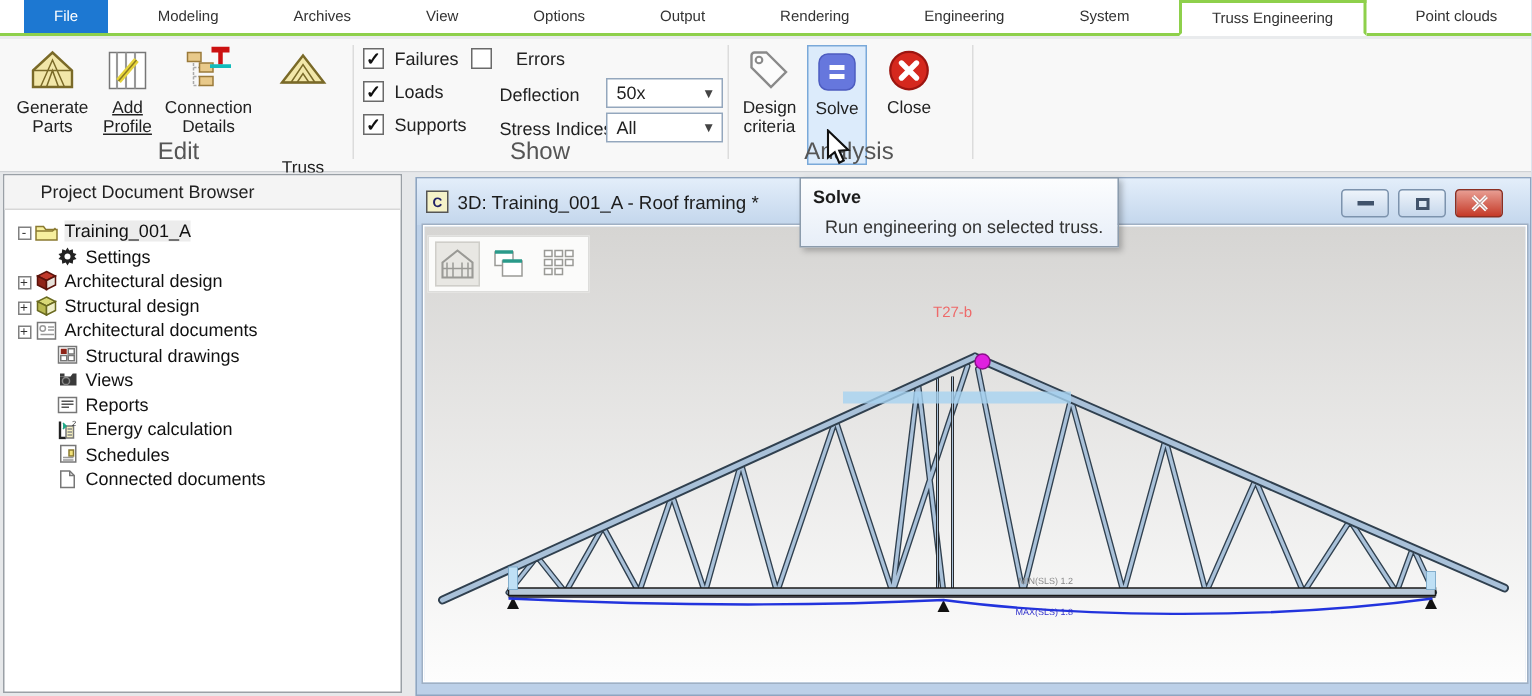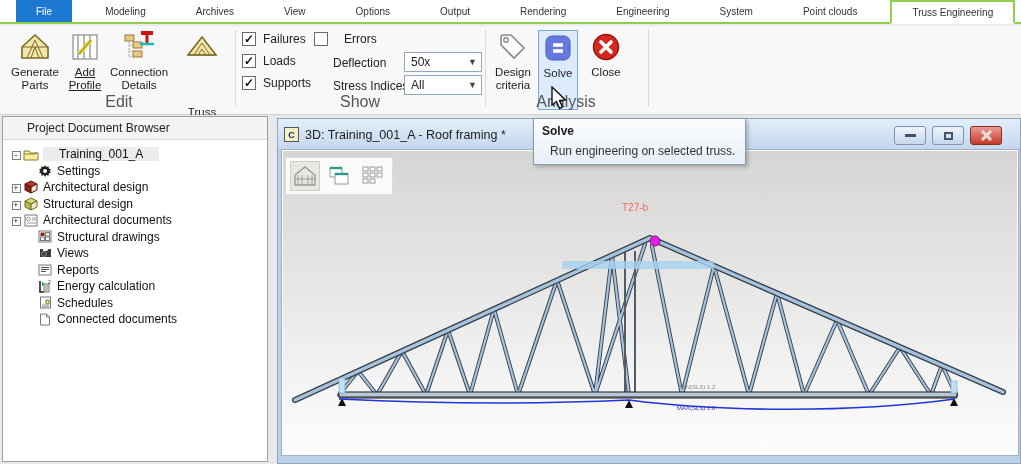--- a/index.html
+++ b/index.html
@@ -33,21 +33,21 @@
   
   .leftpanel { position:absolute; left:2px; top:1px; width:266px; height:346px; background:#fff; border:1px solid #9aa0a6; }
   .lp-title { height:23px; line-height:23px; padding-left:24px; font-size:12px; color:#222; background:#f4f4f4; border-bottom:1px solid #d7d7d7; }
   .tree { padding-top:6px; }
   .trow { height:16.5px; display:flex; align-items:center; font-size:12px; color:#111; }
   .trow .gut { width:14px; text-align:center; flex:none; }
   .expander { width:9px; height:9px; border:1px solid #808080; background:#fff; font-size:9px; line-height:7px; text-align:center; color:#333; display:inline-block; }
   .ticon { width:16px; height:14px; flex:none; display:flex; align-items:center; justify-content:center; margin-right:4px; }
   .trow.root { padding-left:6px; }
   .trow.child { padding-left:20px; }
-  .trow.root .tlabel { background:#ececec; padding:0 16px; }
+  .trow.root .tlabel { background:#ececec; padding:0 0; }
 
   
   .win3d { position:absolute; left:277px; top:3px; width:744px; height:346px; background:#bcd0e8; border:1px solid #8fa5c0; }
   .win-title { height:31px; display:flex; align-items:center; padding-left:6px; background:linear-gradient(#e3eefa,#c3d6ec); }
   .win-title .wicon { width:15px; height:15px; background:#f5f2c8; border:1px solid #555; margin-right:6px; display:flex; align-items:center; justify-content:center; font-size:9px; color:#226; font-weight:bold; }
   .win-title .wtext { font-size:12.5px; color:#1c1c1c; }
   .winbtns { position:absolute; right:18px; top:7px; display:flex; gap:6px; }
   .wbtn { width:32px; height:19px; border-radius:3px; border:1px solid #7d93ad; background:linear-gradient(#eef4fb,#c6d7eb); display:flex; align-items:center; justify-content:center; }
   .wbtn.close { background:linear-gradient(#e89d92,#c53a28); border-color:#8c2f22; }
   .glyph-min { width:11px; height:3px; background:#41536b; }
@@ -70,22 +70,22 @@
 <div class="menubar">
   <div class="menutab file-active">File</div>
   <div class="menutab">Modeling</div>
   <div class="menutab">Archives</div>
   <div class="menutab">View</div>
   <div class="menutab">Options</div>
   <div class="menutab">Output</div>
   <div class="menutab">Rendering</div>
   <div class="menutab">Engineering</div>
   <div class="menutab">System</div>
+  <div class="menutab ribbon-active">Truss Engineering</div>
   <div class="menutab">Point clouds</div>
-  <div class="menutab ribbon-active">Truss Engineering</div>
 </div>
 
 <div class="ribbon">
 
   <div style="position:absolute; left:4px; top:0; width:230px; height:88px;">
     <div class="rbtn" style="left:4px; width:54px;">
       <span class="ricon">
         <svg width="32" height="32" viewBox="0 0 32 32">
             <path d="M3 16 L16 4 L29 16 L29 27 L3 27 Z" fill="#f2e7a9" stroke="#7a6a28" stroke-width="1.6"></path>
             <path d="M3 16 L29 16 M8 27 L16 9 L24 27 M12 27 L16 16 L20 27" stroke="#7a6a28" stroke-width="1" fill="none"></path>

